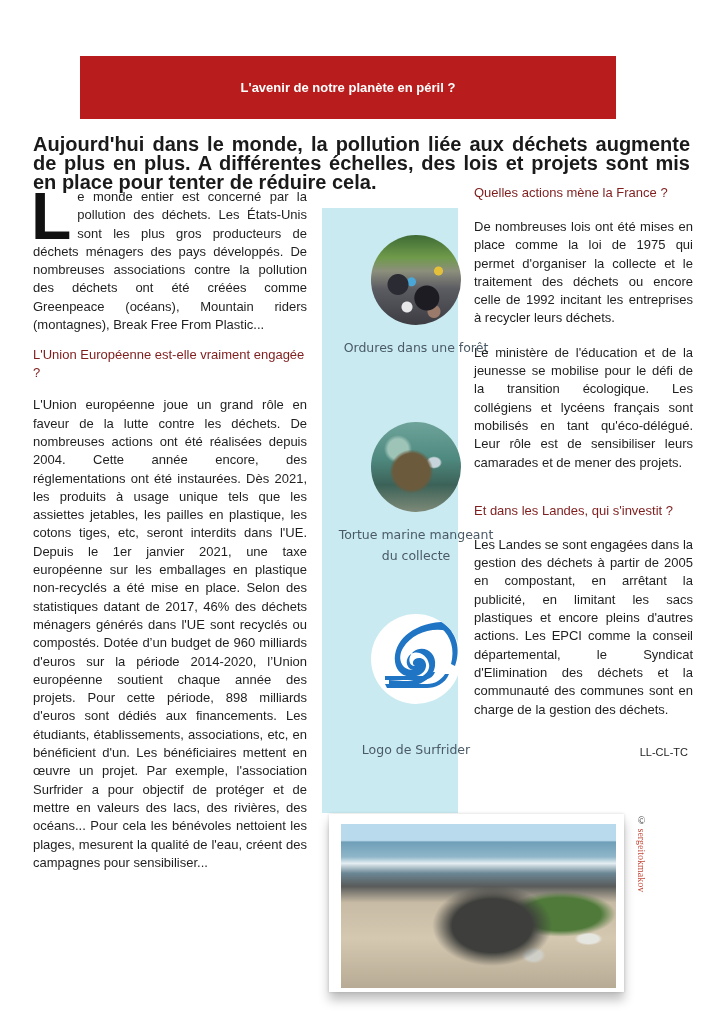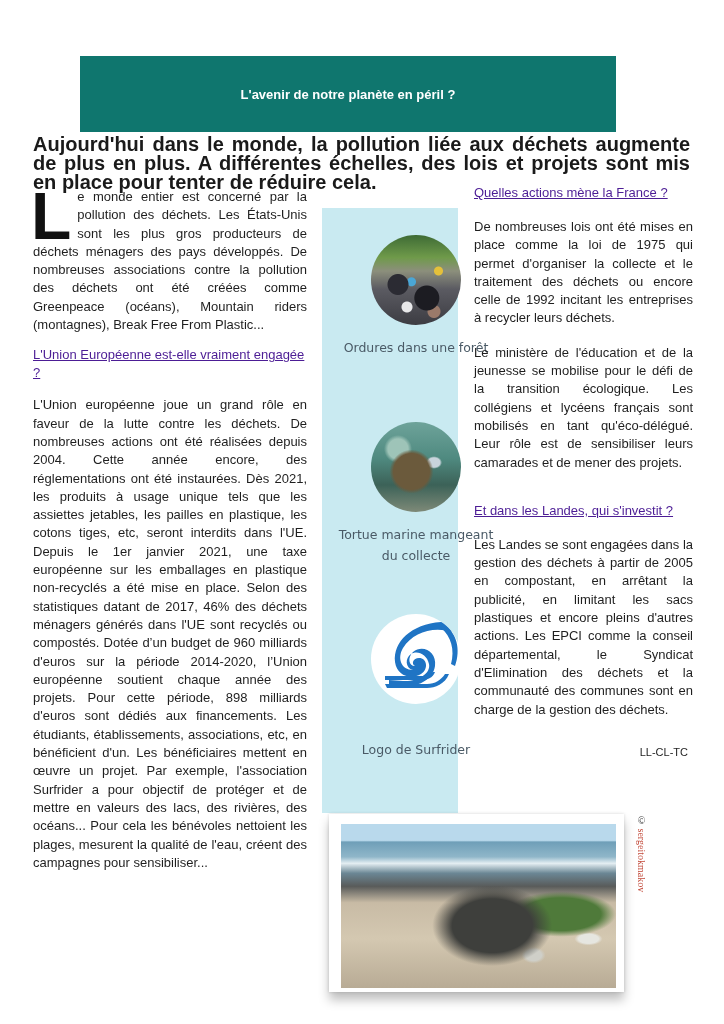--- a/index.html
+++ b/index.html
@@ -1,42 +1,42 @@
 <!DOCTYPE html>
 <html><head>
 <meta charset="utf-8">
 <style>
   * { box-sizing: border-box; margin: 0; padding: 0; }
   html, body { width: 724px; height: 1024px; background: #ffffff; overflow: hidden; }
   body { position: relative; font-family: "Liberation Sans", sans-serif; color: #1a1a1a; }
 
   .banner {
-    position: absolute; left: 80px; top: 56px; width: 536px; height: 76px;
-    background: #0f766e;
+    position: absolute; left: 80px; top: 56px; width: 536px; height: 63px;
+    background: #b91c1c;
     display: flex; align-items: center; justify-content: center;
   }
   .banner-title { color: #ffffff; font-size: 13px; font-weight: bold; }
 
   .intro {
     position: absolute; left: 33px; top: 135px; width: 657px;
     font-size: 20px; font-weight: bold; line-height: 19px; text-align: justify;
     text-align-last: left;
   }
 
   .col-left {
     position: absolute; left: 33px; top: 188px; width: 274px;
     font-size: 13px; line-height: 18.3px; color: #1f1f1f;
   }
   .col-left p { text-align: justify; }
   .dropcap {
     float: left; font-size: 66px; line-height: 52px; font-weight: bold;
     margin: 2px 6px 0 -2px; color: #111; font-family: "Liberation Sans", sans-serif;
   }
   .subhead {
-    color: #4c1d95; font-size: 13px; line-height: 18px; font-weight: normal; text-decoration: underline;
+    color: #7f1d1d; font-size: 13px; line-height: 18px; font-weight: normal;
   }
   .col-left .subhead { margin-top: 12px; margin-bottom: 14px; }
 
   .sidebar {
     position: absolute; left: 322px; top: 208px; width: 136px; height: 605px;
     background: #c9eaf1;
   }
   .fig { position: absolute; left: 16px; width: 156px; text-align: center; }
   .fig-circle {
     width: 90px; height: 90px; border-radius: 50%; margin: 0 auto;

